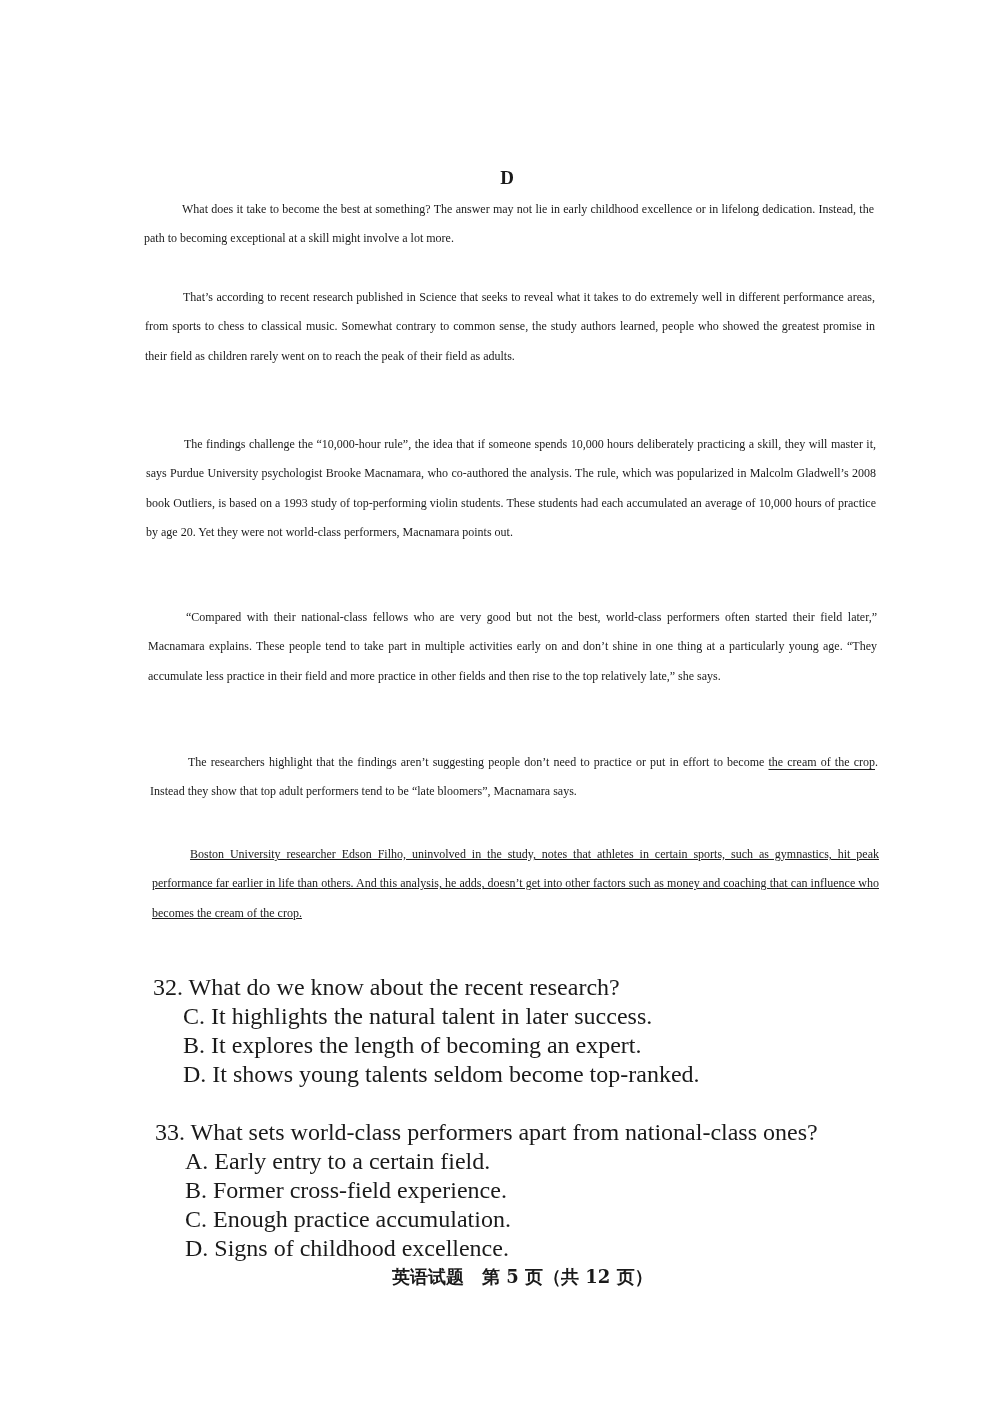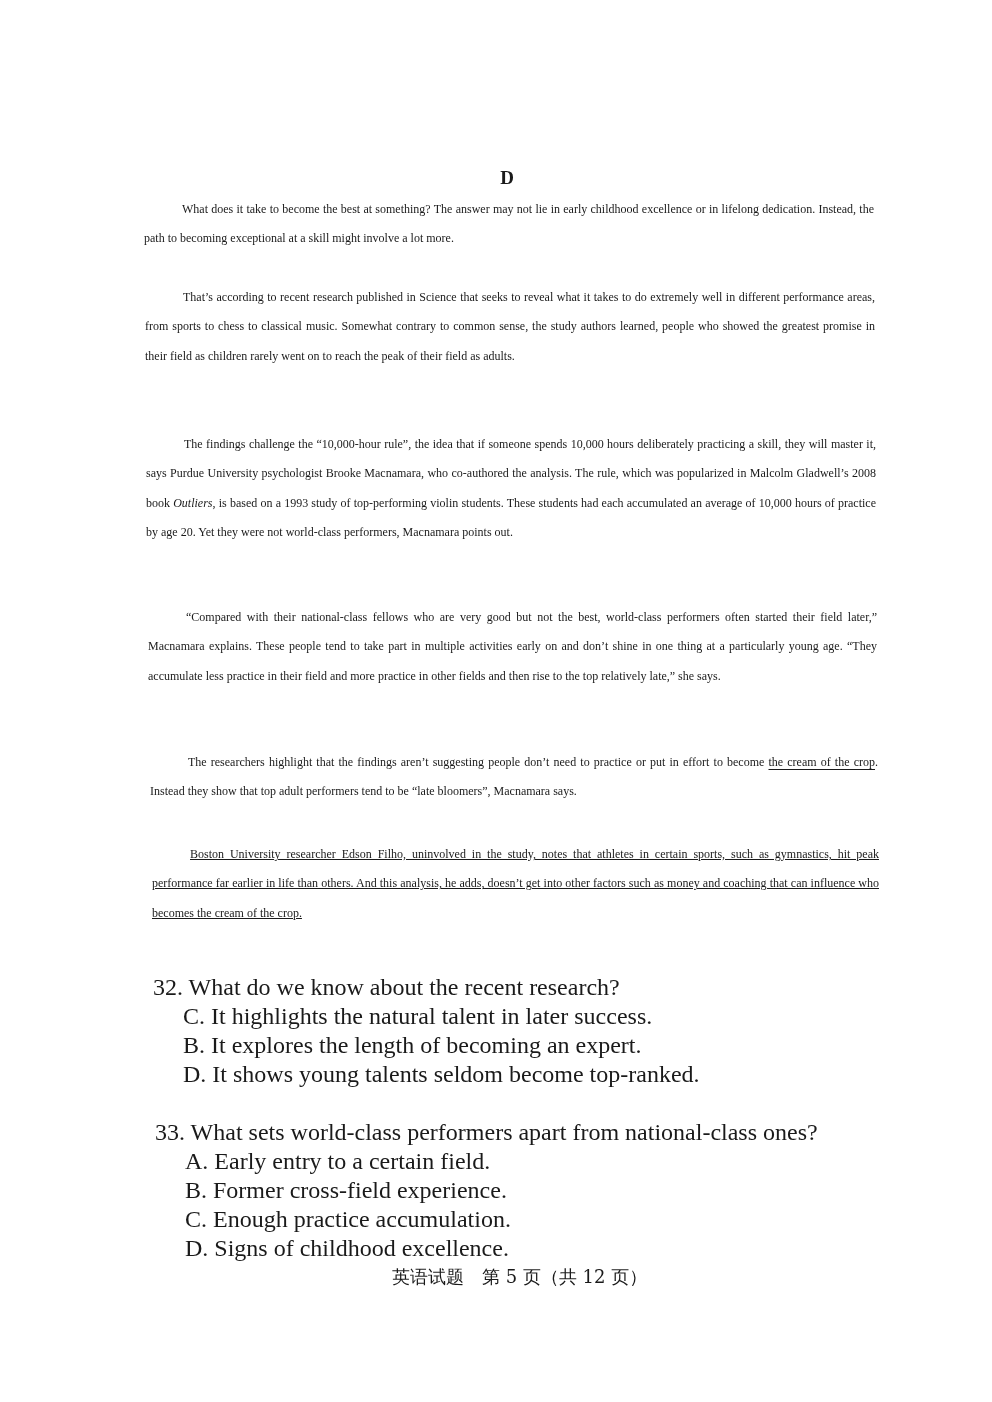--- a/index.html
+++ b/index.html
@@ -25,32 +25,32 @@
       text-indent: 38px;
       margin: 0;
     }
     .p1 { left: 144px; width: 730px; top: 195px; }
     .p2 { left: 145px; width: 730px; top: 283px; }
     .p3 { left: 146px; width: 730px; top: 430px; }
     .p4 { left: 148px; width: 729px; top: 603px; }
     .p5 { left: 150px; width: 728px; top: 748px; }
     .p6 { left: 152px; width: 727px; top: 840px; text-decoration: underline; }
     .underline { text-decoration: underline; text-underline-offset: 3px; }
-    .italic { font-style: italic; }
+    .italic { }
     .question { position: absolute; font-size: 24px; line-height: 29px; }
     .q-stem { white-space: nowrap; }
     .q-option { padding-left: 30px; white-space: nowrap; }
     .q32 { left: 153px; top: 973px; }
     .q33 { left: 155px; top: 1118px; }
     .footer {
       position: absolute; left: 392px; top: 1265px;
       font-size: 18px; white-space: nowrap;
       font-family: "DejaVu Serif", serif;
     }
-    .footer span { margin-right: 18px; }
+    .footer span { margin-right: 18px; font-weight: bold; }
   </style>
 </head>
 <body>
 
 <div class="page">
 
   <div class="section-letter">D</div>
 
   <p class="para p1">What does it take to become the best at something? The answer may not lie in early childhood excellence or in lifelong dedication. Instead, the path to becoming exceptional at a skill might involve a lot more.</p>
   <p class="para p2">That’s according to recent research published in Science that seeks to reveal what it takes to do extremely well in different performance areas, from sports to chess to classical music. Somewhat contrary to common sense, the study authors learned, people who showed the greatest promise in their field as children rarely went on to reach the peak of their field as adults.</p>

